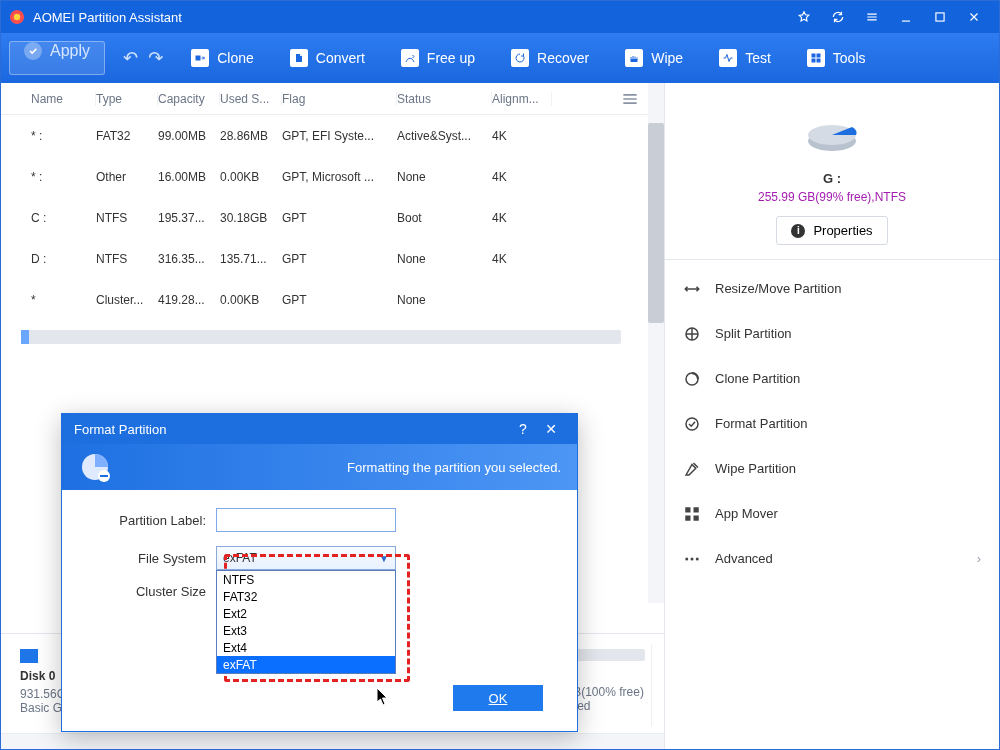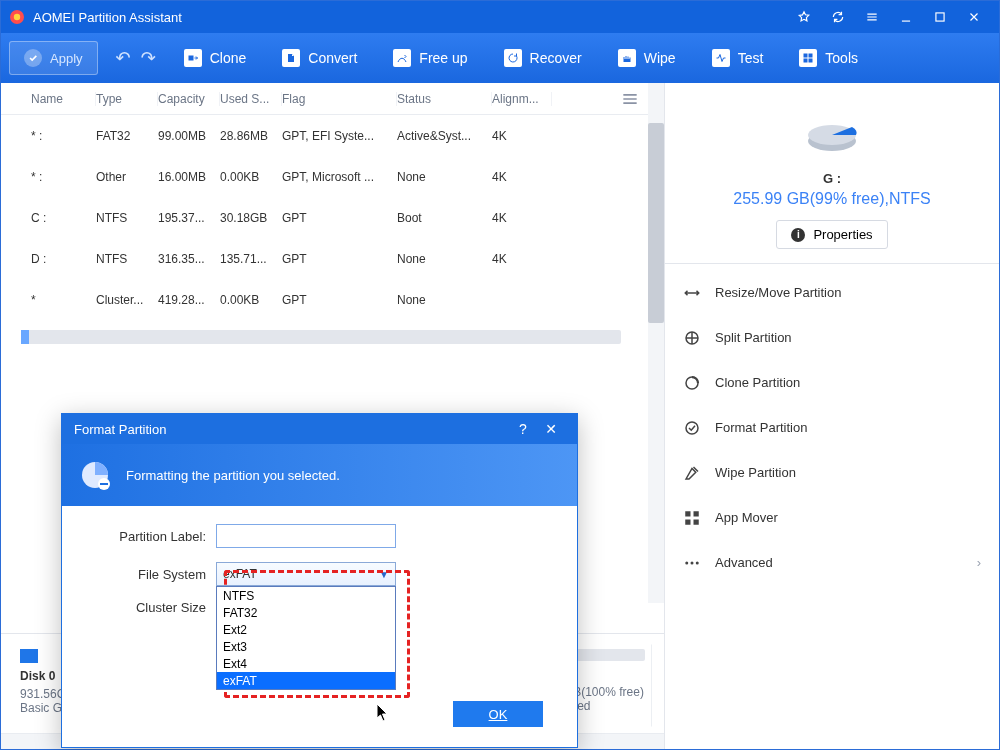--- a/index.html
+++ b/index.html
@@ -9,21 +9,21 @@
   
   .titlebar { height: 32px; background: #1263dc; color: #fff; display: flex; align-items: center; padding: 0 8px; font-size: 13px; }
   .titlebar .logo { width: 16px; height: 16px; margin-right: 8px; }
   .titlebar .logo svg { width: 16px; height: 16px; }
   .titlebar .title { flex: 1; }
   .titlebar .tb-icon { width: 34px; height: 32px; display: flex; align-items: center; justify-content: center; cursor: pointer; }
   .titlebar .tb-icon svg { width: 14px; height: 14px; }
 
   
   .toolbar { height: 50px; background: linear-gradient(#2e7cf0, #1a67df); display: flex; align-items: center; padding: 0 8px; gap: 6px; }
-  .apply-btn { height: 34px; background: rgba(255,255,255,0.12); border: 1px solid rgba(255,255,255,0.35); border-radius: 3px; display: flex; align-items: center; padding: 0 14px; color: #d6e6ff; gap: 8px; font-size: 13px; }
+  .apply-btn { height: 34px; background: rgba(255,255,255,0.12); border: 1px solid rgba(255,255,255,0.35); border-radius: 3px; display: flex; align-items: flex-start; padding: 0 14px; color: #d6e6ff; gap: 8px; font-size: 16px; }
   .apply-btn .check { width: 18px; height: 18px; border-radius: 50%; background: rgba(255,255,255,0.3); display: flex; align-items: center; justify-content: center; }
   .undo-redo { display: flex; gap: 10px; margin: 0 12px; color: #cfe2ff; }
   .undo-redo span { font-size: 18px; cursor: pointer; }
   .tool-group { display: flex; gap: 36px; margin-left: 10px; }
   .tool-item { display: flex; align-items: center; gap: 8px; color: #fff; font-size: 14px; cursor: pointer; }
   .tool-item .ticon { width: 18px; height: 18px; background: #fff; border-radius: 2px; display: flex; align-items: center; justify-content: center; }
   .tool-item .ticon svg { width: 12px; height: 12px; }
 
   
   .main { flex: 1; display: flex; min-height: 0; }
@@ -72,36 +72,36 @@
   .ds-unalloc { width: 140px; }
   .ds-unalloc .bar { width: 100%; height: 12px; background: #e3e6ec; border-radius: 2px; margin-bottom: 6px; }
 
   .bottom-scroll { height: 16px; background: #f3f5f8; border-top: 1px solid #e9ecf1; }
 
   
   .right-top { padding: 18px 10px 14px 10px; text-align: center; border-bottom: 1px solid #e3e6ec; }
   .pie { width: 60px; height: 60px; margin: 0 auto 10px; position: relative; }
   .pie svg { width: 60px; height: 60px; }
   .drive-name { font-weight: 600; font-size: 13px; color: #333; }
-  .drive-sub { color: #3b82f6; font-size: 16px; margin-top: 4px; }
+  .drive-sub { color: #a21caf; font-size: 12px; margin-top: 4px; }
   .props-btn { margin-top: 12px; display: inline-flex; align-items: center; gap: 8px; border: 1px solid #d6dae2; border-radius: 3px; padding: 6px 14px; font-size: 13px; cursor: pointer; background: #fff; }
   .props-btn .info-ico { width: 14px; height: 14px; border-radius: 50%; background: #333; color: #fff; font-size: 10px; display: flex; align-items: center; justify-content: center; font-weight: 700; }
 
   .ops-list { padding: 6px 0; }
   .op-item { height: 45px; display: flex; align-items: center; padding: 0 18px; gap: 14px; font-size: 13px; color: #333; cursor: pointer; }
   .op-item .op-ico { width: 18px; height: 18px; color: #555; display: flex; align-items: center; justify-content: center; }
   .op-item .op-ico svg { width: 18px; height: 18px; }
   .op-item .chev { margin-left: auto; color: #9aa2b1; }
 
   
   .dialog { position: absolute; left: 60px; top: 330px; width: 517px; border: 1px solid #1d6fe0; background: #fff; box-shadow: 0 6px 24px rgba(0,0,0,0.25); z-index: 50; }
   .dlg-title { height: 30px; background: #1d6fe0; color: #fff; display: flex; align-items: center; padding: 0 12px; font-size: 13px; }
   .dlg-title .dlg-t { flex: 1; }
   .dlg-title .dlg-ico { width: 28px; text-align: center; cursor: pointer; font-size: 14px; }
-  .dlg-banner { height: 62px; background: linear-gradient(90deg, #1e70e2, #4d96f5); color: #fff; display: flex; align-items: center; padding: 0 16px; gap: 14px; font-size: 13px; }
+  .dlg-banner { height: 46px; background: linear-gradient(90deg, #1e70e2, #4d96f5); color: #fff; display: flex; align-items: center; padding: 0 16px; gap: 14px; font-size: 13px; justify-content: space-between; }
   .dlg-banner .big-ico { width: 34px; height: 34px; }
   .dlg-body { padding: 18px 26px 20px 26px; position: relative; }
   .form-row { display: flex; align-items: center; margin-bottom: 14px; }
   .form-row .lab { width: 128px; text-align: right; padding-right: 10px; font-size: 13px; color: #333; }
   .form-row input[type=text] { width: 180px; height: 24px; border: 1px solid #7fa9e8; padding: 0 6px; font-size: 12px; }
   .combo { width: 180px; height: 24px; border: 1px solid #8aa9d8; background: linear-gradient(#f7fbff,#e8f1ff); font-size: 12px; display: flex; align-items: center; padding: 0 6px; color: #333; position: relative; }
   .combo .caret { margin-left: auto; color: #2966c9; font-size: 10px; }
   .opts { position: absolute; left: -1px; top: 23px; width: 180px; border: 1px solid #5a7bbd; background: #fff; z-index: 10; }
   .opts .opt { height: 17px; font-size: 12px; padding: 0 6px; display: flex; align-items: center; color: #000; cursor: pointer; }
   .opts .opt.hi { background: #0a6eff; color: #fff; }

